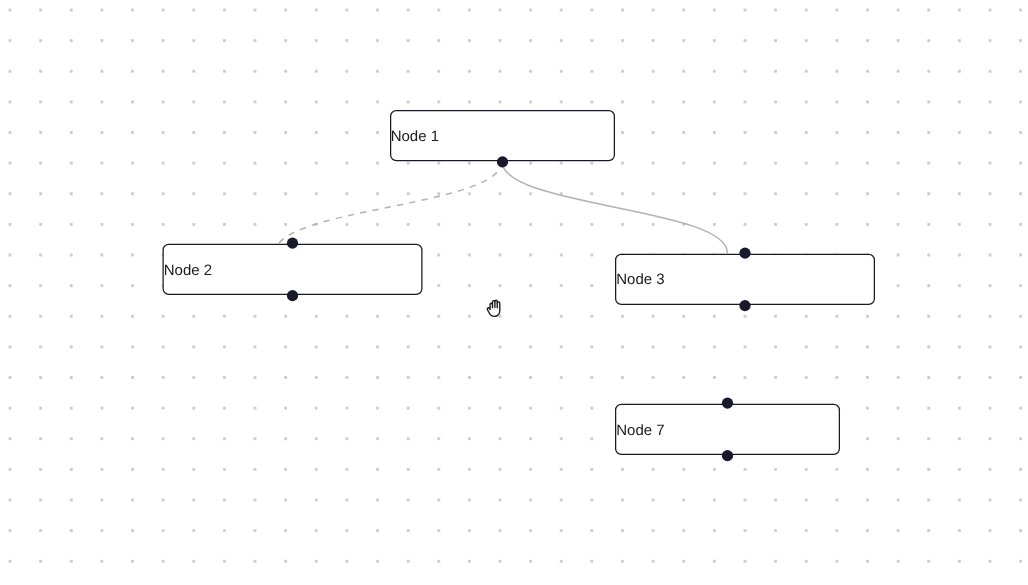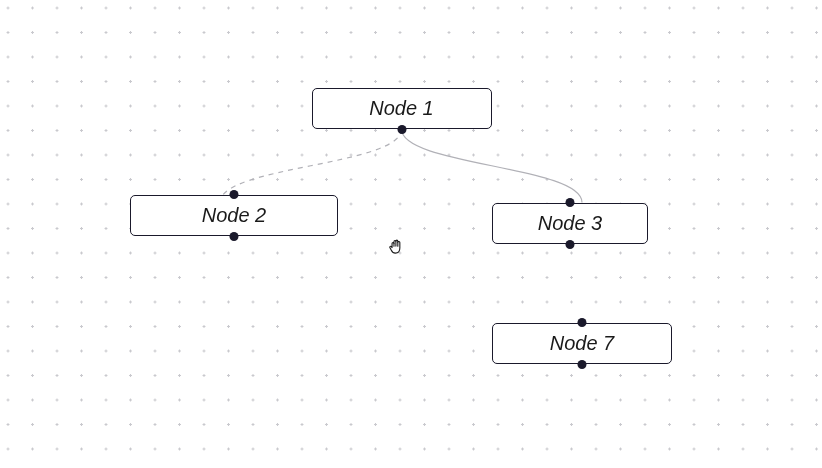--- a/index.html
+++ b/index.html
@@ -25,24 +25,22 @@
     overflow: visible;
   }
   .node {
     position: absolute;
     box-sizing: border-box;
     background: var(--node-bg, #ffffff);
     border: 1.5px solid var(--node-border, #1a192b);
     border-radius: 5px;
     display: flex;
     align-items: center;
-    justify-content: center;
-    font-size: 20px;
+    font-size: 12px;
     color: var(--node-text, #1a1a1a);
-    font-style: italic;
   }
   .node-label {
     pointer-events: none;
     user-select: none;
   }
   .handle {
     position: absolute;
     left: 50%;
     width: 9px;
     height: 9px;
@@ -67,21 +65,21 @@
   <div>
       <div class="node" style="left: 311.5px; top: 88px; width: 180px; height: 41px;">
         <span class="node-label">Node 1</span>
         <div class="handle bottom"></div>
       </div>
       <div class="node" style="left: 130px; top: 195px; width: 208px; height: 41px;">
         <span class="node-label">Node 2</span>
         <div class="handle top"></div>
         <div class="handle bottom"></div>
       </div>
-      <div class="node" style="left: 492px; top: 202.5px; width: 156px; height: 41px;">
+      <div class="node" style="left: 492px; top: 202.5px; width: 208px; height: 41px;">
         <span class="node-label">Node 3</span>
         <div class="handle top"></div>
         <div class="handle bottom"></div>
       </div>
       <div class="node" style="left: 492px; top: 323px; width: 180px; height: 41px;">
         <span class="node-label">Node 7</span>
         <div class="handle top"></div>
         <div class="handle bottom"></div>
       </div>
     </div>

